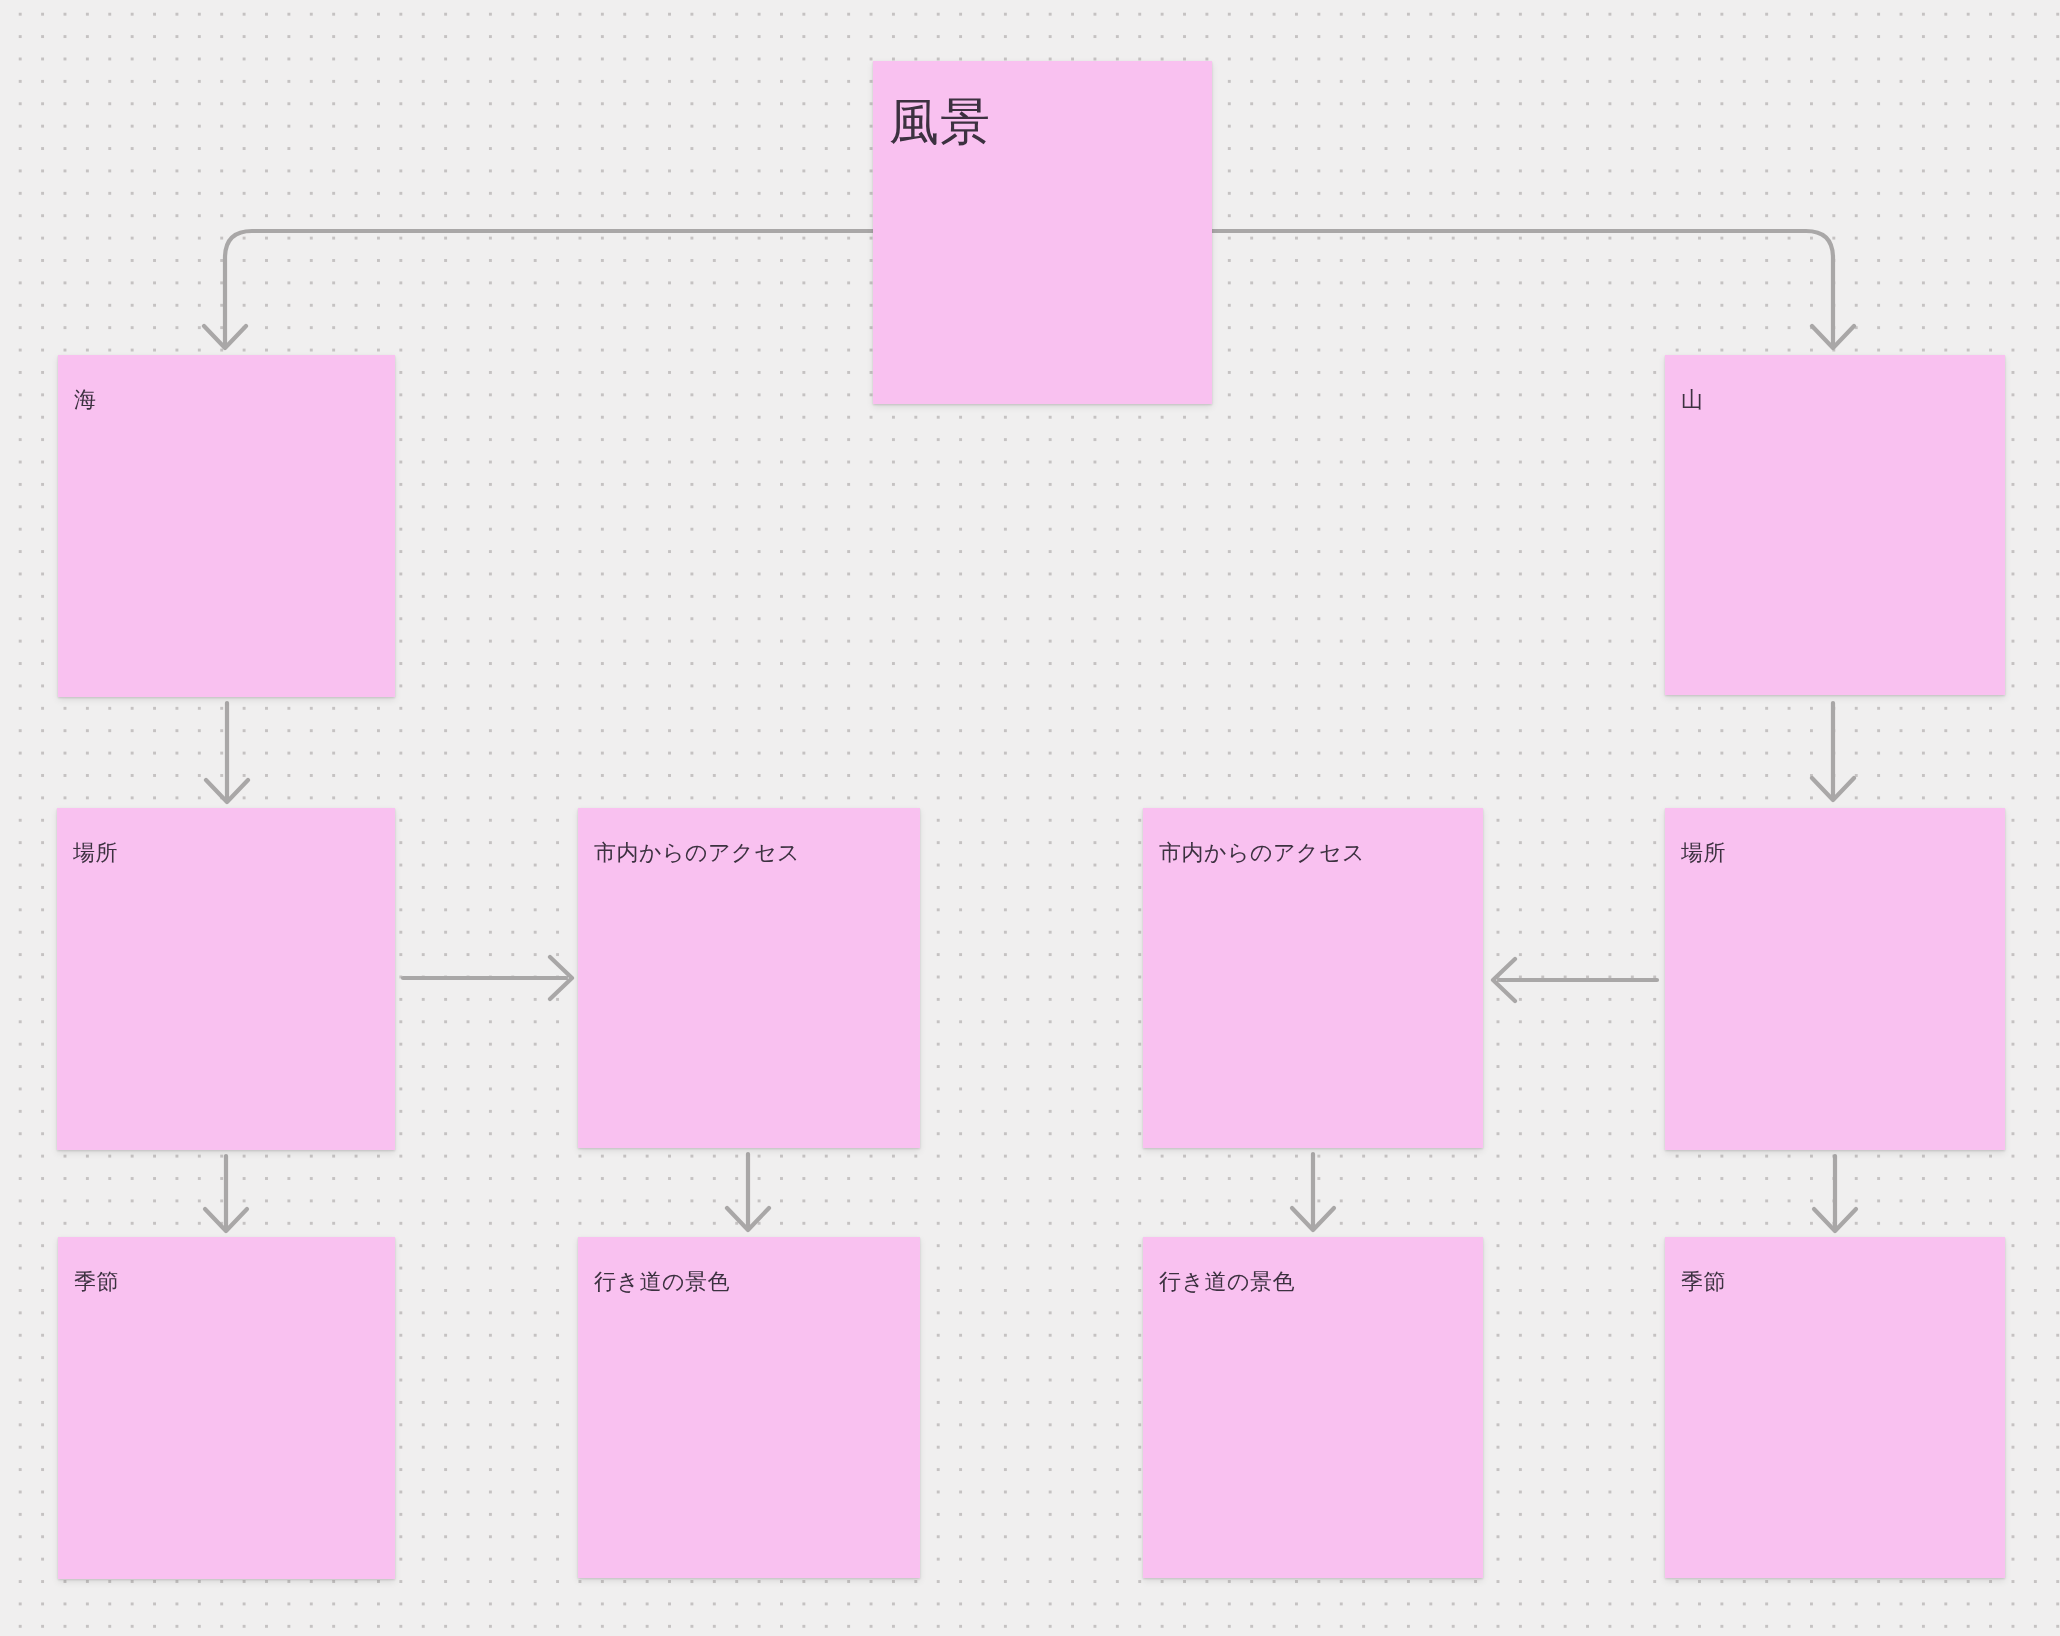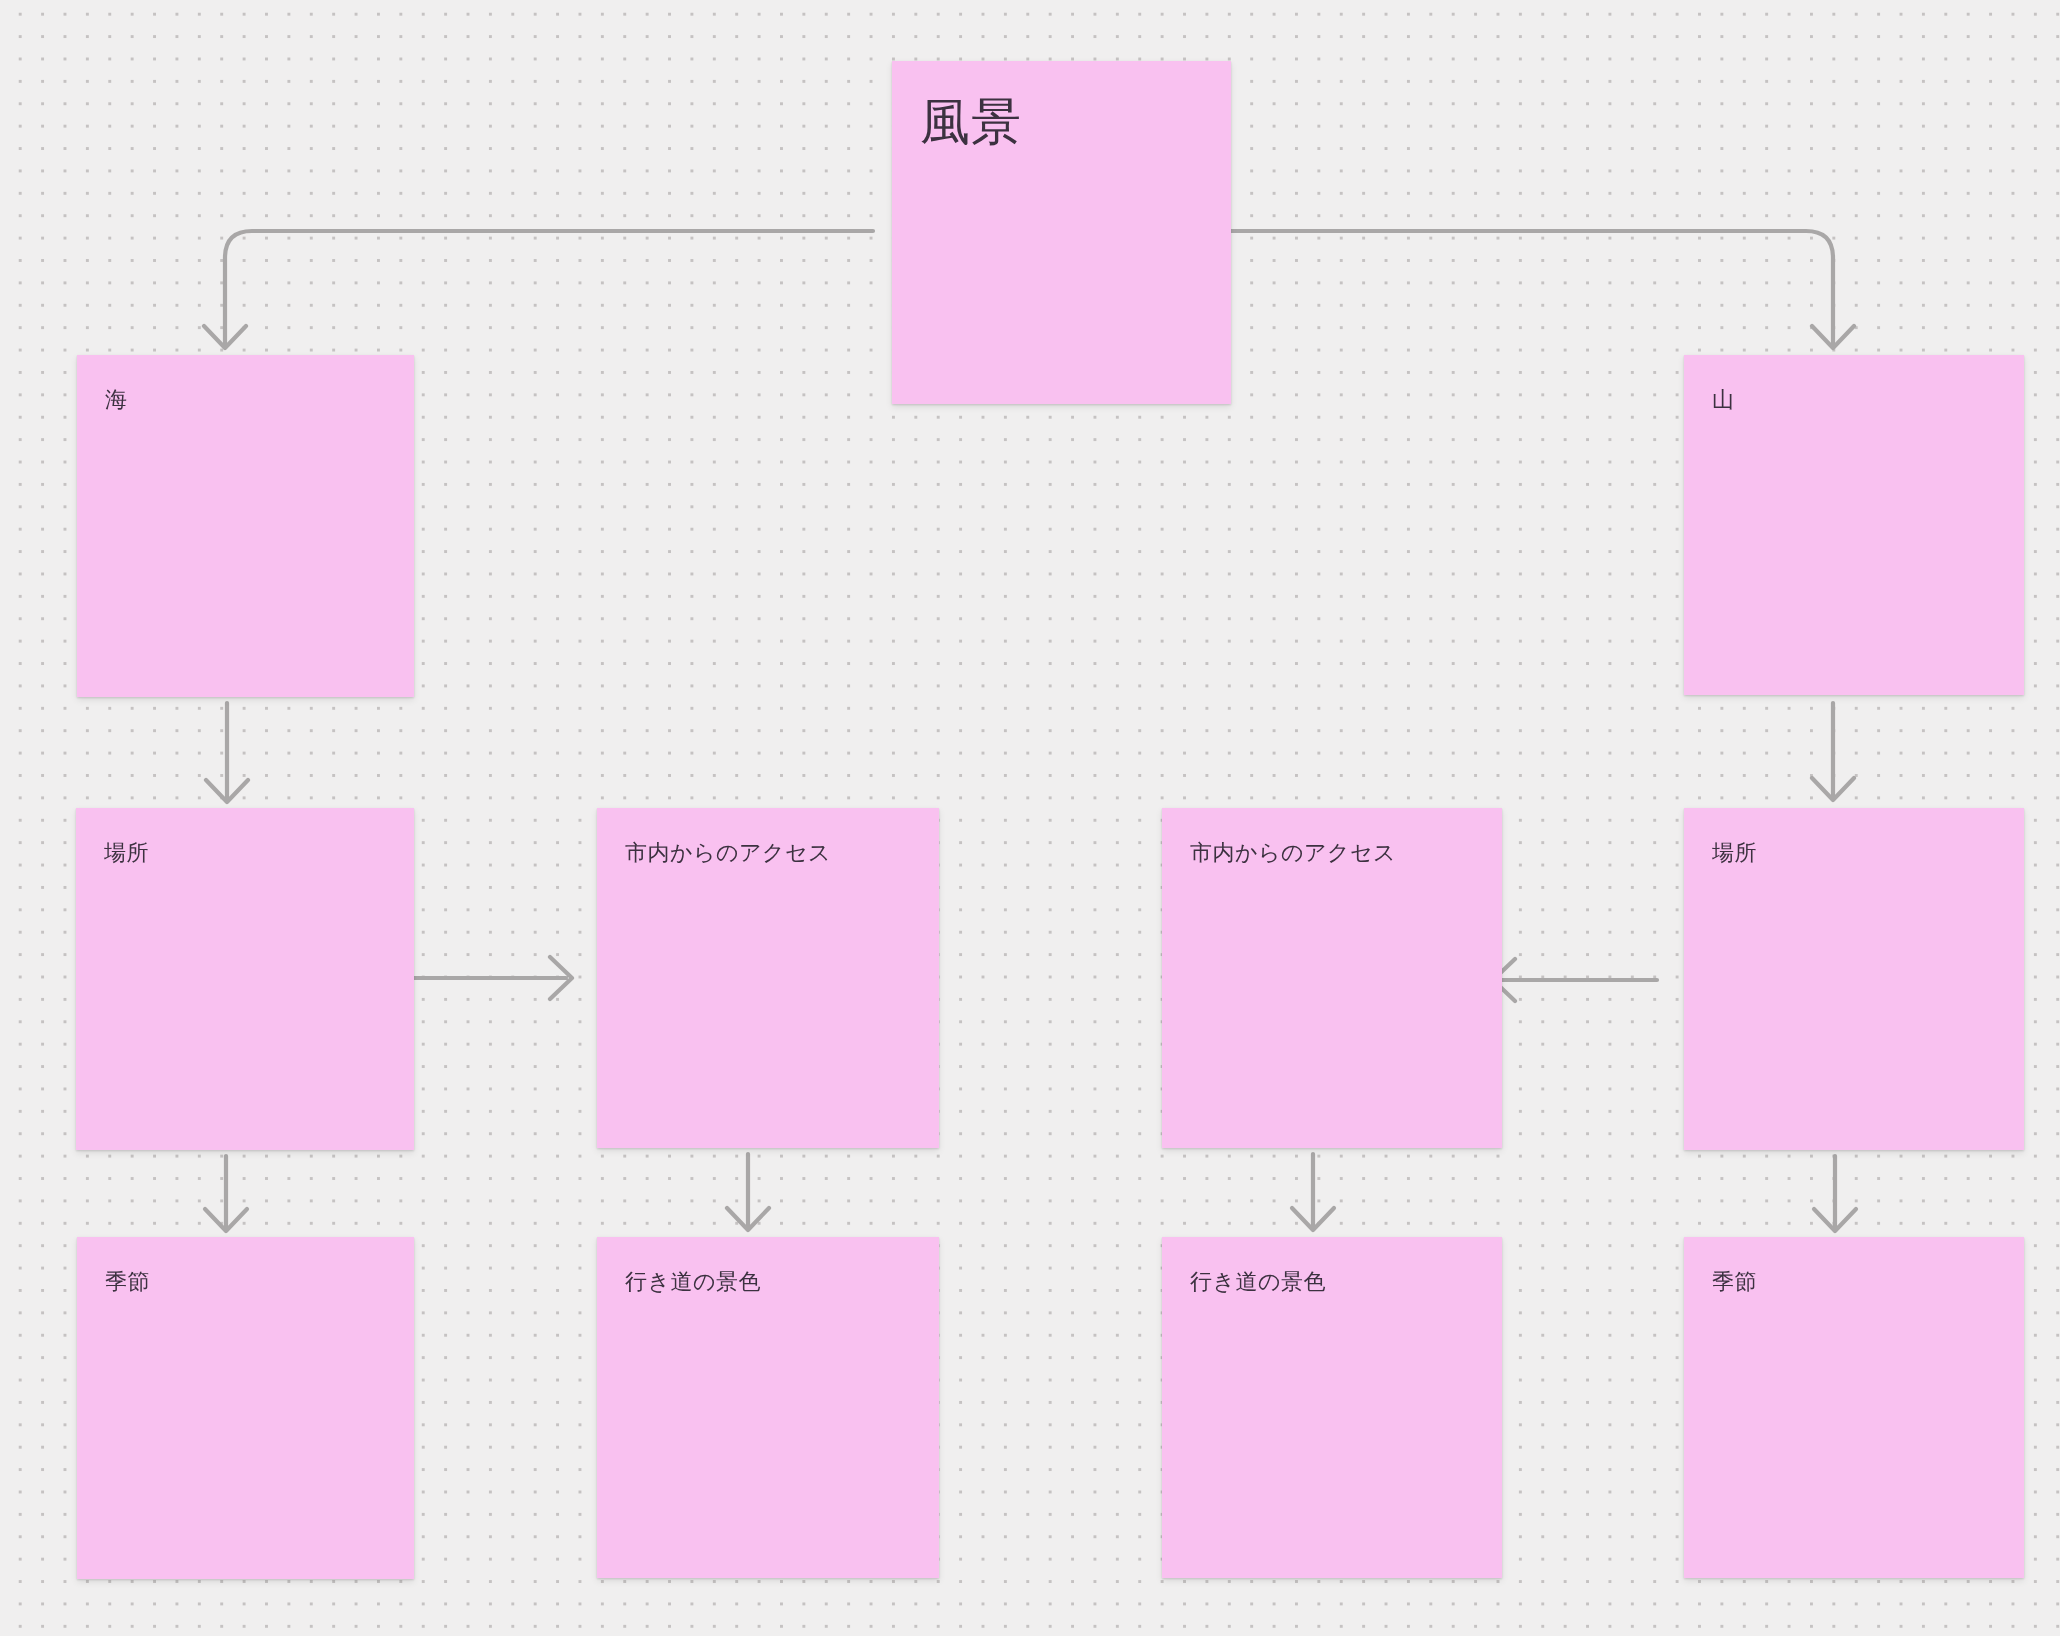--- a/index.html
+++ b/index.html
@@ -34,23 +34,22 @@
     stroke: #a9a7a7;
     stroke-width: 4.2;
     stroke-linecap: round;
     stroke-linejoin: round;
   }
   .note {
     position: absolute;
     background: #f9c1f0;
     box-shadow: 0 1px 2px rgba(0,0,0,0.14), 0 3px 7px rgba(0,0,0,0.09);
     box-sizing: border-box;
-    padding: 30px 28px;
+    padding: 30px 16px;
     color: #3c3140;
-    margin-left: 19px;
   }
   .note .note-label {
     display: block;
     font-size: 22px;
     line-height: 1.35;
     letter-spacing: 0.5px;
   }
   .note.root .note-label {
     font-size: 50px;
     line-height: 1.25;

